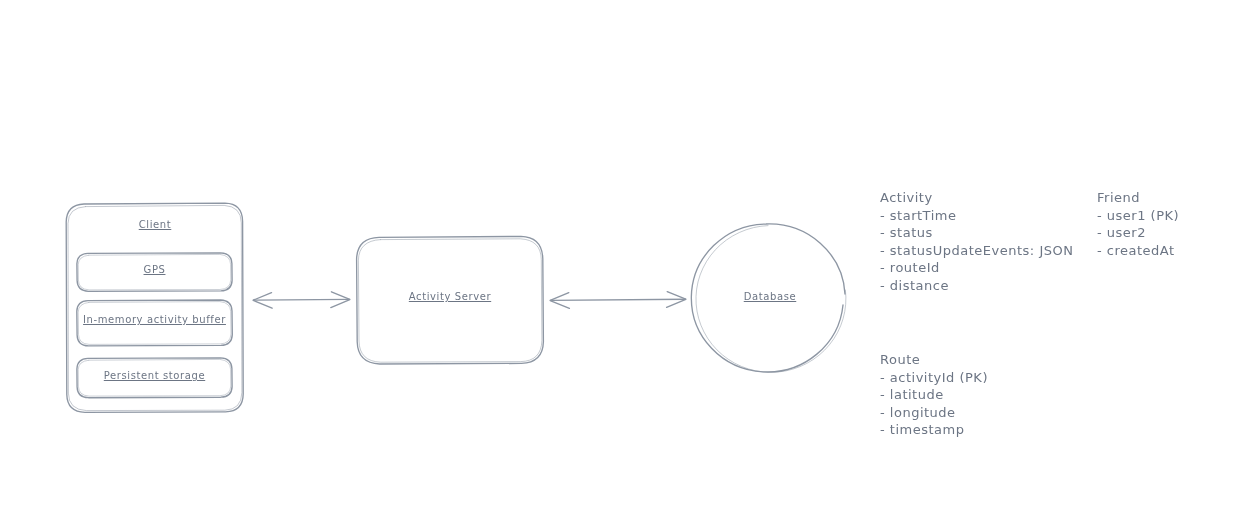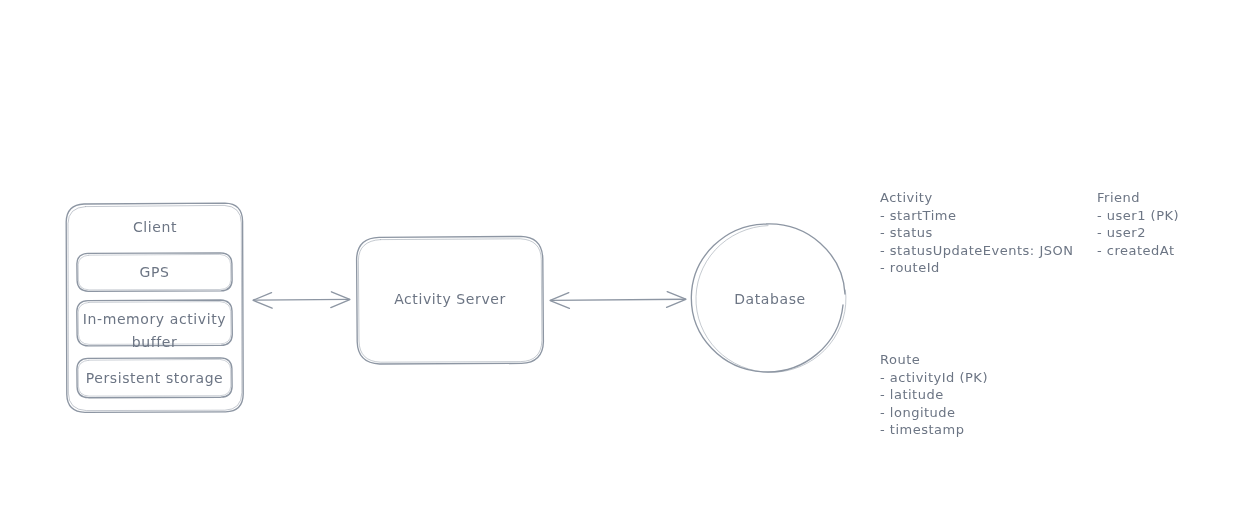--- a/index.html
+++ b/index.html
@@ -17,26 +17,27 @@
   }
   #canvas {
     position: absolute;
     left: 0; top: 0;
     width: 1254px;
     height: 512px;
   }
   .node-label {
     position: absolute;
     font-family: "DejaVu Sans", sans-serif;
-    font-size: 14px;
+    font-size: 10px;
     letter-spacing: 0.6px;
     color: #6c7584;
     white-space: nowrap;
     text-align: center;
     user-select: none;
+    text-decoration: underline;
   }
   .schema-block {
     position: absolute;
     font-family: "DejaVu Sans", sans-serif;
     font-size: 13px;
     letter-spacing: 0.5px;
     line-height: 17.5px;
     color: #6c7584;
     white-space: nowrap;
   }
@@ -117,20 +118,21 @@
 <div class="node-label" style="left:694px; top:291px; width:152px;">
   <span>Database</span>
 </div>
 
 <div class="schema-block" style="left:880px; top:189px;">
   <span class="schema-title">Activity</span>
   <span class="schema-field">- startTime</span>
   <span class="schema-field">- status</span>
   <span class="schema-field">- statusUpdateEvents: JSON</span>
   <span class="schema-field">- routeId</span>
+  <span class="schema-field">- distance</span>
 </div>
 
 <div class="schema-block" style="left:1097px; top:189px;">
   <span class="schema-title">Friend</span>
   <span class="schema-field">- user1 (PK)</span>
   <span class="schema-field">- user2</span>
   <span class="schema-field">- createdAt</span>
 </div>
 
 <div class="schema-block" style="left:880px; top:351px;">

